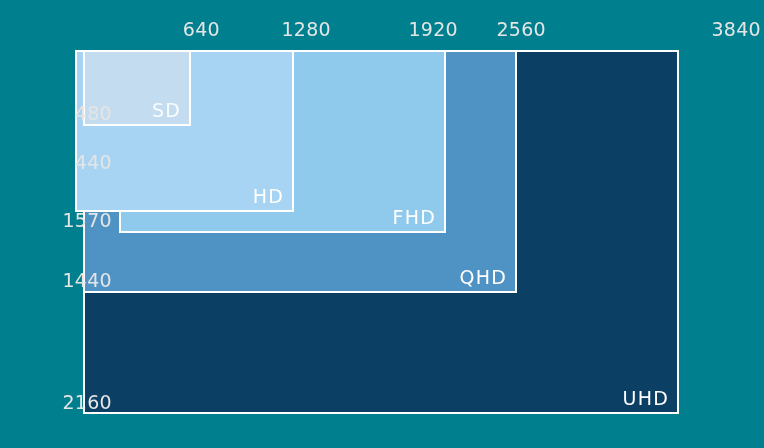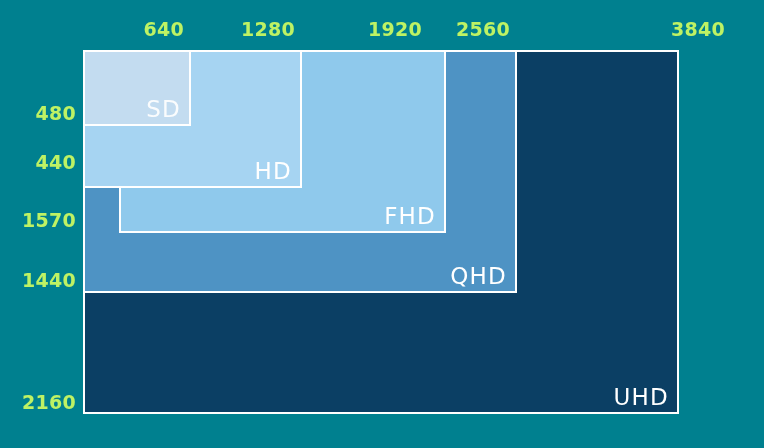--- a/index.html
+++ b/index.html
@@ -17,25 +17,26 @@
   #chart {
     position: relative;
     width: 764px;
     height: 448px;
     background: #00808f;
   }
 
   
   .tick {
     position: absolute;
-    color: #bef264;
+    color: #e5e5e5;
     font-size: 19px;
-    font-weight: 700;
+    font-weight: 400;
     white-space: nowrap;
     letter-spacing: 0.3px;
+    margin-left: 36px;
   }
   .tick-x {
     top: 18px;
     transform: translateX(-100%);
     text-align: right;
   }
   .tick-y {
     left: 76px;
     transform: translateY(-100%);
     text-align: right;
@@ -53,21 +54,21 @@
     position: absolute;
     box-sizing: border-box;
     border: 2px solid #ffffff;
     overflow: hidden;
   }
   .resbox .res-label {
     position: absolute;
     right: 8px;
     bottom: 2px;
     color: #ffffff;
-    font-size: 23px;
+    font-size: 19px;
     letter-spacing: 1.2px;
     line-height: 1.15;
     white-space: nowrap;
   }
   .resbox.sd .res-label {
     color: #ffffff;
     opacity: 0.92;
   }
   .resbox.hd .res-label,
   .resbox.fhd .res-label {
@@ -84,21 +85,21 @@
   </div>
 
   <div class="resbox qhd" style="left:83px; top:50px; width:434px; height:243px; background:#4e93c4;">
     <span class="res-label">QHD</span>
   </div>
 
   <div class="resbox fhd" style="left:83px; top:50px; width:327px; height:183px; background:#8fc9ec;margin-left:36px;">
     <span class="res-label">FHD</span>
   </div>
 
-  <div class="resbox hd" style="left:83px; top:50px; width:219px; height:138px; background:#a6d4f2;">
+  <div class="resbox hd" style="left:75px; top:50px; width:219px; height:162px; background:#a6d4f2;">
     <span class="res-label">HD</span>
   </div>
 
   <div class="resbox sd" style="left:83px; top:50px; width:108px; height:76px; background:#c3dcf0;">
     <span class="res-label">SD</span>
   </div>
 
   <div class="tick tick-x" style="left:184px;">640</div>
   <div class="tick tick-x" style="left:295px;">1280</div>
   <div class="tick tick-x" style="left:422px;">1920</div>

